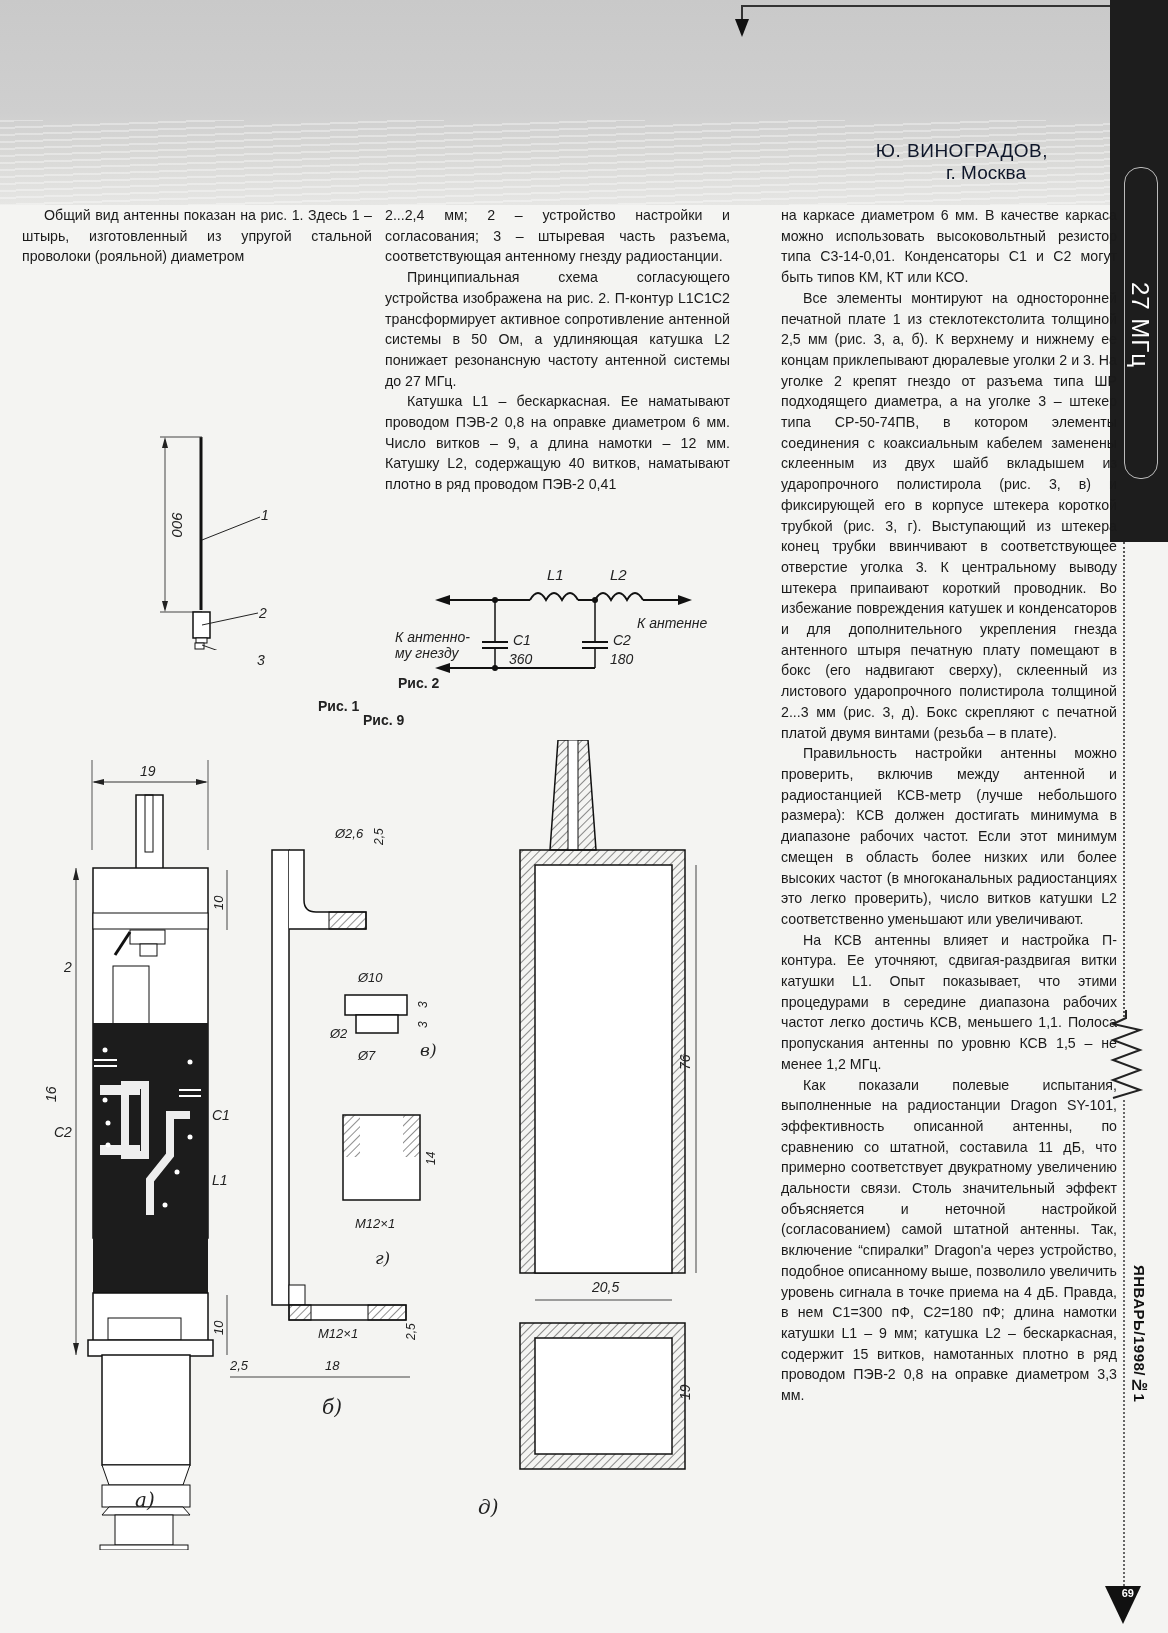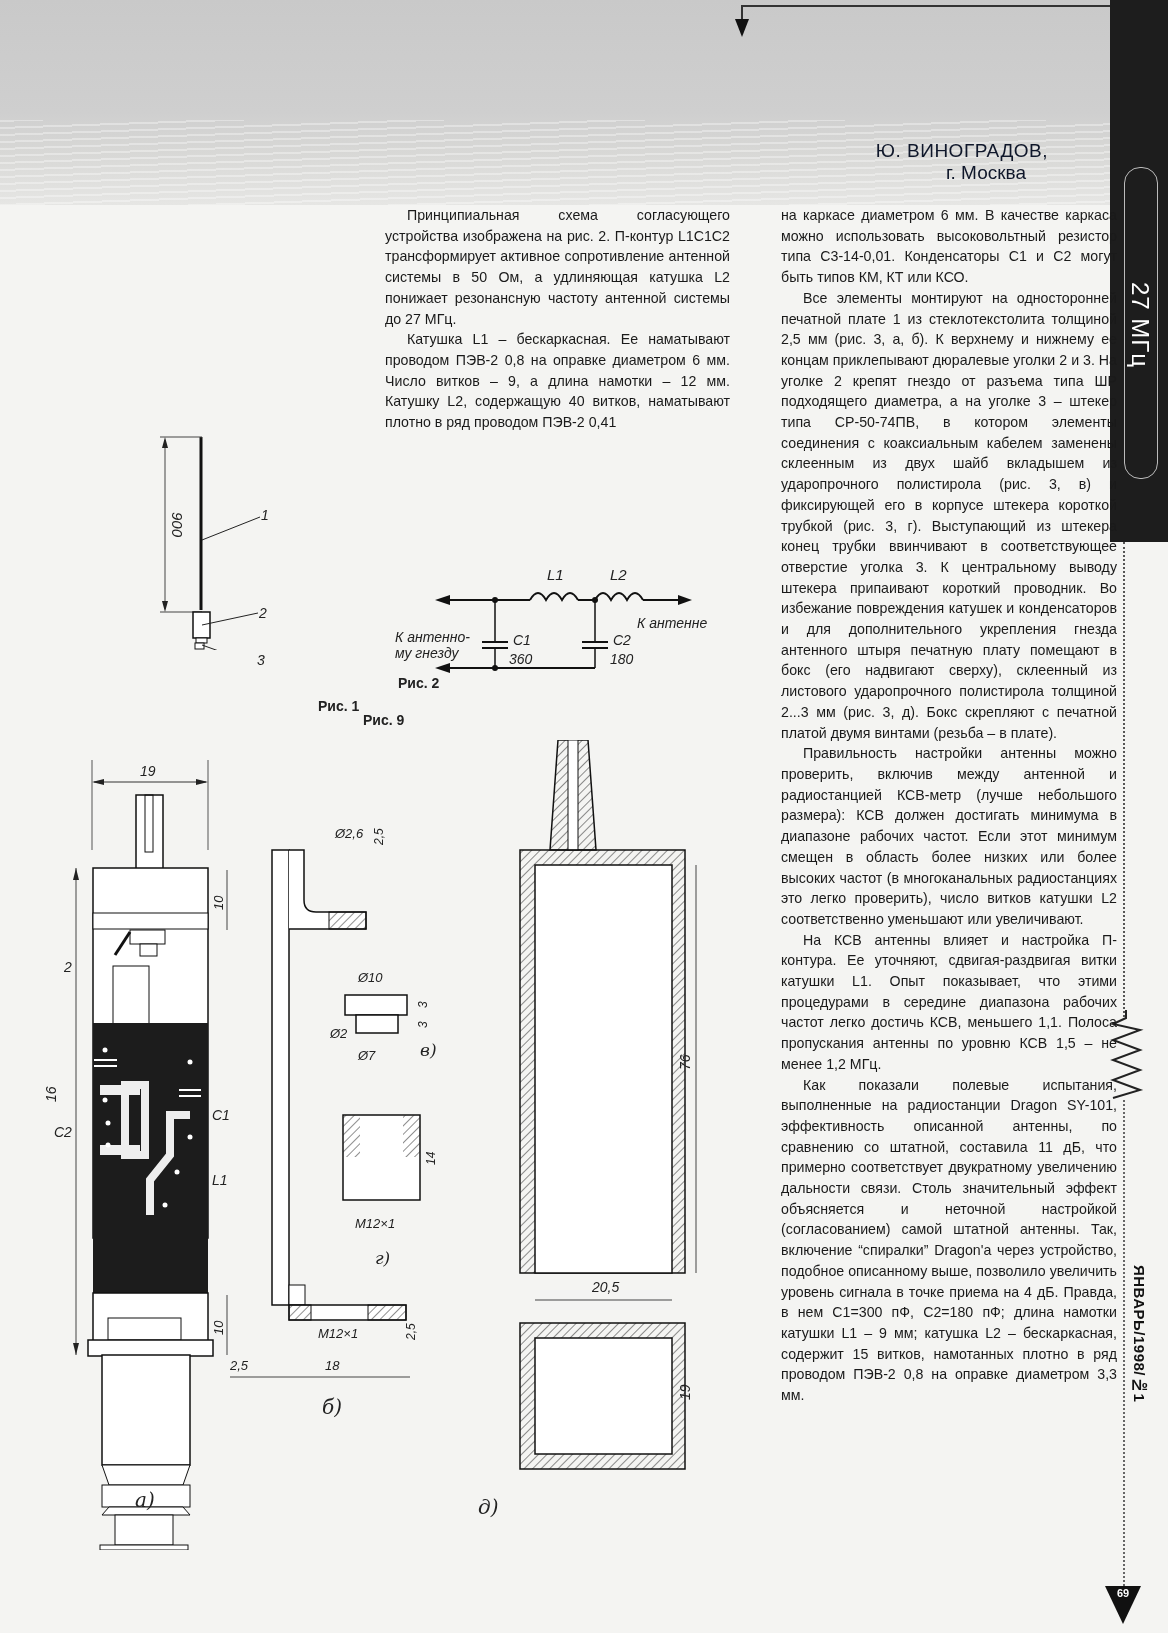--- a/index.html
+++ b/index.html
@@ -21,21 +21,21 @@
   .col2{left:385px;top:205px;width:345px;}
   .col3{left:781px;top:205px;width:336px;}
   .side-bar{position:absolute;left:1110px;top:0;width:58px;height:542px;background:#1d1d1d;}
   .side-pill{position:absolute;left:1124px;top:167px;width:32px;height:310px;border:1px solid #bbb;border-radius:16px;}
   .side-label{position:absolute;left:1125px;top:270px;width:30px;height:110px;color:#fff;font-size:24px;writing-mode:vertical-rl;display:flex;align-items:center;justify-content:center;letter-spacing:1px;}
   .side-line{position:absolute;left:1123px;top:542px;width:2px;height:475px;border-left:2px dotted #555;}
   .spring{position:absolute;left:1108px;top:1010px;}
   .side-dots{position:absolute;left:1123px;top:1100px;height:510px;border-left:2px dotted #666;}
   .issue-label{position:absolute;left:1131px;top:1265px;writing-mode:vertical-rl;font-size:15px;font-weight:bold;color:#111;letter-spacing:.5px;}
   .page-num-tri{position:absolute;left:1105px;top:1586px;width:0;height:0;border-left:18px solid transparent;border-right:18px solid transparent;border-top:38px solid #111;}
-  .page-num{position:absolute;left:1112px;top:1587px;width:22px;text-align:center;color:#fff;font-size:11px;font-weight:bold;}
+  .page-num{position:absolute;left:1112px;top:1587px;width:22px;text-align:right;color:#fff;font-size:11px;font-weight:bold;}
   .fig-caption{position:absolute;font-size:14px;font-weight:bold;color:#222;}
   .fig-label{font-family:"DejaVu Serif",serif;font-style:italic;}
   svg text{font-family:"Liberation Sans",sans-serif;font-style:italic;fill:#222;}
 </style>
 </head>
 <body>
 
 <div class="header-band"></div>
 <div class="top-rule"></div>
 <div class="top-rule-drop"></div>
@@ -52,22 +52,24 @@
 <div class="side-line"></div>
 <svg class="spring" width="40" height="90" viewBox="0 0 40 90">
   <polyline points="18,0 18,8 5,14 32,20 5,30 32,40 5,50 32,60 5,70 32,80 5,88" fill="none" stroke="#222" stroke-width="2"></polyline>
 </svg>
 <div class="side-dots"></div>
 <div class="issue-label">ЯНВАРЬ/1998/№1</div>
 <div class="page-num-tri"></div>
 <div class="page-num">69</div>
 
 <div class="col col1">
+  <p>Общий вид антенны показан на рис. 1. Здесь 1 – штырь, изготовленный из упругой стальной проволоки (рояльной) диаметром</p>
 </div>
 <div class="col col2">
+  <p class="noindent">2...2,4 мм; 2 – устройство настройки и согласования; 3 – штыревая часть разъема, соответствующая антенному гнезду радиостанции.</p>
   <p>Принципиальная схема согласующего устройства изображена на рис. 2. П-контур L1C1C2 трансформирует активное сопротивление антенной системы в 50 Ом, а удлиняющая катушка L2 понижает резонансную частоту антенной системы до 27 МГц.</p>
   <p>Катушка L1 – бескаркасная. Ее наматывают проводом ПЭВ-2 0,8 на оправке диаметром 6 мм. Число витков – 9, а длина намотки – 12 мм. Катушку L2, содержащую 40 витков, наматывают плотно в ряд проводом ПЭВ-2 0,41</p>
 </div>
 <div class="col col3">
   <p class="noindent">на каркасе диаметром 6 мм. В качестве каркаса можно использовать высоковольтный резистор типа С3-14-0,01. Конденсаторы С1 и С2 могут быть типов КМ, КТ или КСО.</p>
   <p>Все элементы монтируют на односторонней печатной плате 1 из стеклотекстолита толщиной 2,5 мм (рис. 3, а, б). К верхнему и нижнему ее концам приклепывают дюралевые уголки 2 и 3. На уголке 2 крепят гнездо от разъема типа ШР подходящего диаметра, а на уголке 3 – штекер типа СР-50-74ПВ, в котором элементы соединения с коаксиальным кабелем заменены склеенным из двух шайб вкладышем из ударопрочного полистирола (рис. 3, в) и фиксирующей его в корпусе штекера короткой трубкой (рис. 3, г). Выступающий из штекера конец трубки ввинчивают в соответствующее отверстие уголка 3. К центральному выводу штекера припаивают короткий проводник. Во избежание повреждения катушек и конденсаторов и для дополнительного укрепления гнезда антенного штыря печатную плату помещают в бокс (его надвигают сверху), склеенный из листового ударопрочного полистирола толщиной 2...3 мм (рис. 3, д). Бокс скрепляют с печатной платой двумя винтами (резьба – в плате).</p>
   <p>Правильность настройки антенны можно проверить, включив между антенной и радиостанцией КСВ-метр (лучше небольшого размера): КСВ должен достигать минимума в диапазоне рабочих частот. Если этот минимум смещен в область более низких или более высоких частот (в многоканальных радиостанциях это легко проверить), число витков катушки L2 соответственно уменьшают или увеличивают.</p>
   <p>На КСВ антенны влияет и настройка П-контура. Ее уточняют, сдвигая-раздвигая витки катушки L1. Опыт показывает, что этими процедурами в середине диапазона рабочих частот легко достичь КСВ, меньшего 1,1. Полоса пропускания антенны по уровню КСВ 1,5 – не менее 1,2 МГц.</p>
   <p>Как показали полевые испытания, выполненные на радиостанции Dragon SY-101, эффективность описанной антенны, по сравнению со штатной, составила 11 дБ, что примерно соответствует двукратному увеличению дальности связи. Столь значительный эффект объясняется и неточной настройкой (согласованием) самой штатной антенны. Так, включение “спиралки” Dragon'а через устройство, подобное описанному выше, позволило увеличить уровень сигнала в точке приема на 4 дБ. Правда, в нем С1=300 пФ, С2=180 пФ; длина намотки катушки L1 – 9 мм; катушка L2 – бескаркасная, содержит 15 витков, намотанных плотно в ряд проводом ПЭВ-2 0,8 на оправке диаметром 3,3 мм.</p>
 </div>

